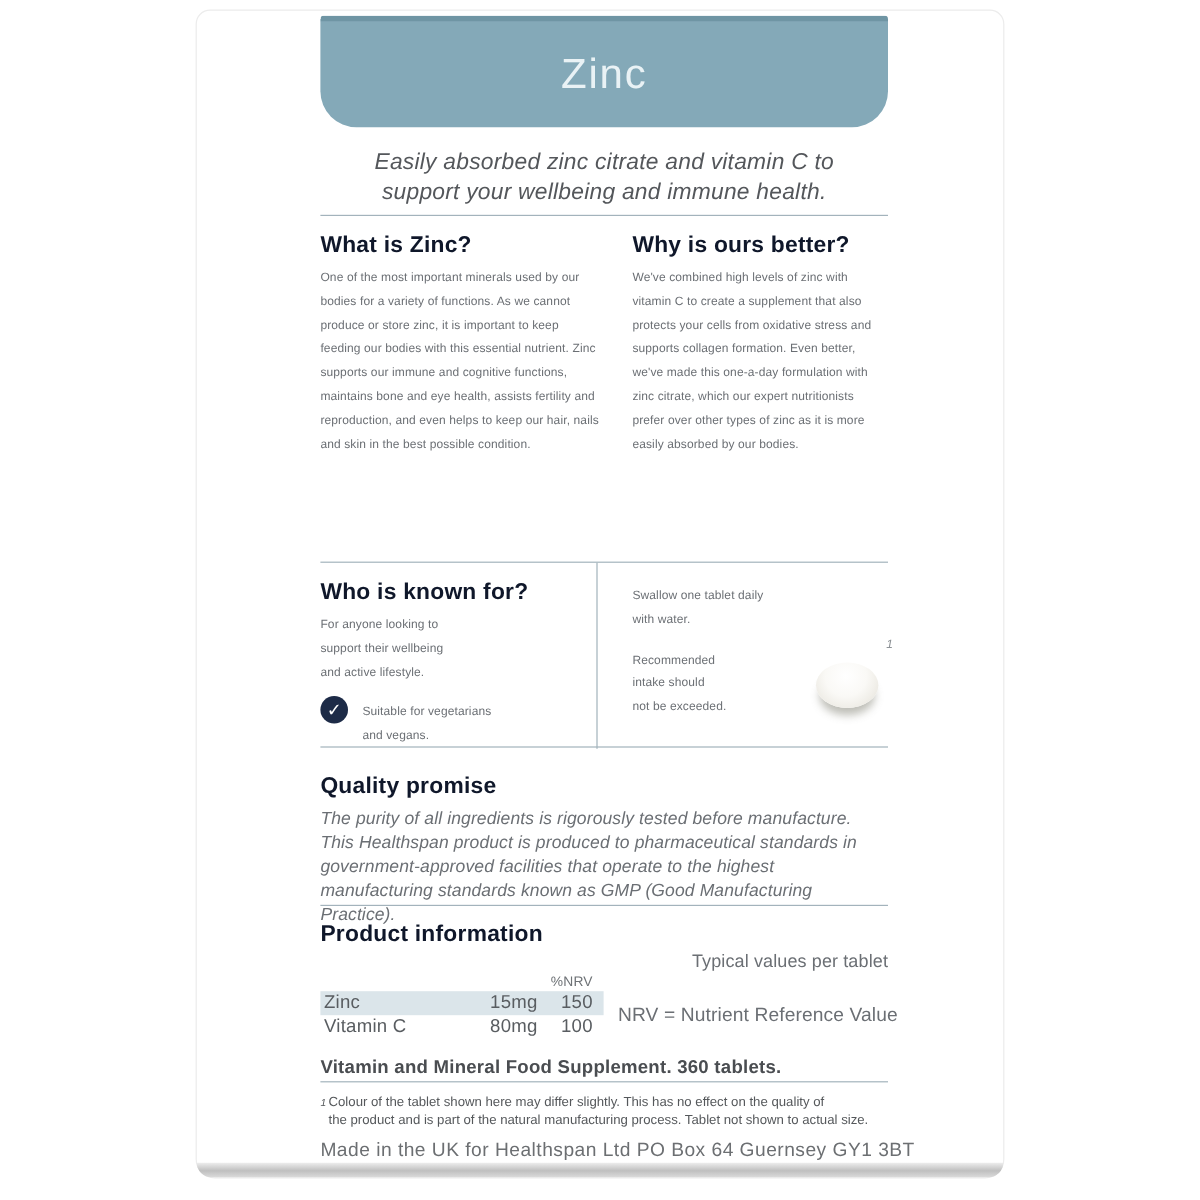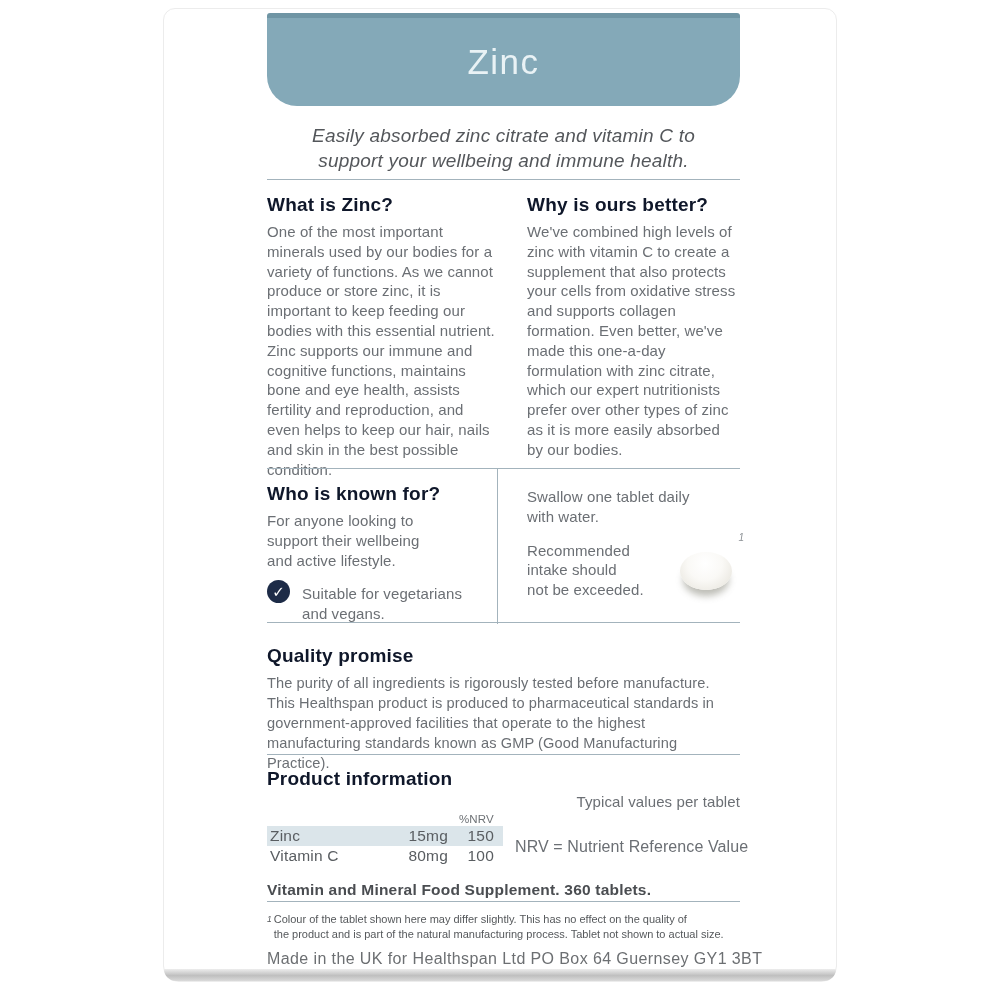--- a/index.html
+++ b/index.html
@@ -22,21 +22,21 @@
   .tagline{position:absolute;top:114px;left:0;width:100%;
            font-style:italic;font-size:19px;line-height:25px;color:#54575b;
            text-align:center;white-space:pre-line;letter-spacing:.2px;}
 
   .rule{position:absolute;left:0;width:100%;height:0;
         border-top:1px solid #a3b3bc;}
   .rule1{top:170px;} .rule4{top:745px;} .rule5{top:892px;}
 
   h2{margin:0;font-size:19px;line-height:24px;font-weight:bold;
      color:#0f172a;letter-spacing:.2px;}
-  .body-text{color:#6b6f74;font-size:15px;line-height:19.8px;letter-spacing:.1px;}
+  .body-text{color:#6b6f74;font-size:10px;line-height:19.8px;letter-spacing:.1px;}
 
   
   .cols{position:absolute;top:184px;left:0;width:100%;
         display:grid;grid-template-columns:233px 213px;column-gap:27px;}
   .cols .body-text{margin-top:5px;}
 
   
   .who-grid{position:absolute;top:459px;left:0;width:100%;height:155px;
             border-top:1px solid #a3b3bc;border-bottom:1px solid #a3b3bc;
             box-sizing:border-box;display:grid;grid-template-columns:231px 242px;}
@@ -59,21 +59,21 @@
   .tablet{position:absolute;left:4px;top:16px;width:52px;height:38px;
           border-radius:50%;
           background:radial-gradient(ellipse at 48% 30%,#ffffff 0%,#faf9f6 45%,#efede7 72%,#dfddd5 100%);
           box-shadow:0 9px 7px -3px rgba(110,110,95,.45);}
   .tablet::after{content:"";position:absolute;left:1px;right:1px;top:9px;
           height:36px;border-radius:50%;z-index:-1;
           background:linear-gradient(#efede7,#d7d4ca);}
 
   
   .quality{position:absolute;top:622px;left:0;width:100%;padding-top:13px;}
-  .quality .body-text{margin-top:5px;font-size:14.6px;line-height:20px;}
+  .quality .body-text{margin-top:5px;font-size:14.6px;line-height:20px;font-style:italic;}
 
   
   .product{position:absolute;top:758px;left:0;width:100%;}
   .pi-sub{font-size:15px;color:#6b6f74;line-height:18px;margin-top:2px;letter-spacing:.1px;text-align:right;}
   .pi-table{width:236px;position:relative;}
   .pi-row{display:flex;align-items:center;font-size:15.5px;color:#595d61;
           letter-spacing:.2px;}
   .pi-head-row{height:15px;font-size:11.5px;color:#6e7276;}
   .pi-data-row{height:20px;}
   .c-name{flex:1;padding-left:3px;}

